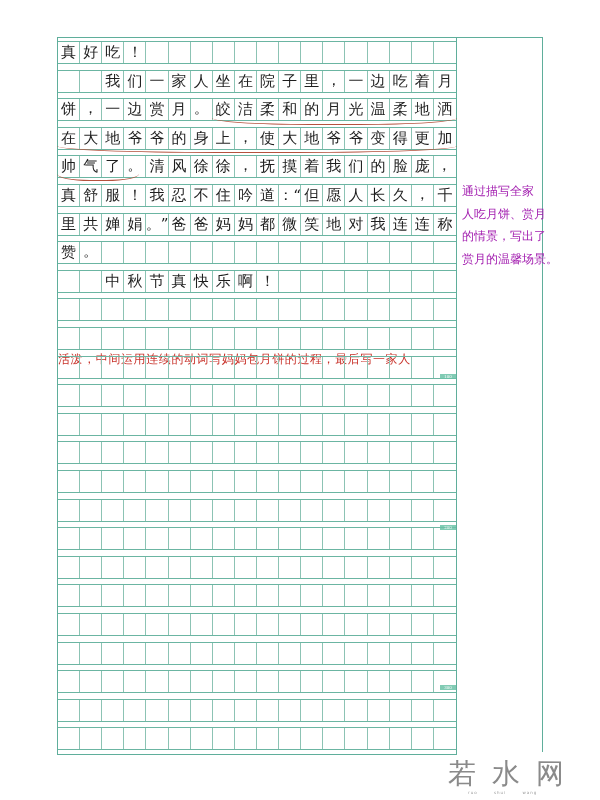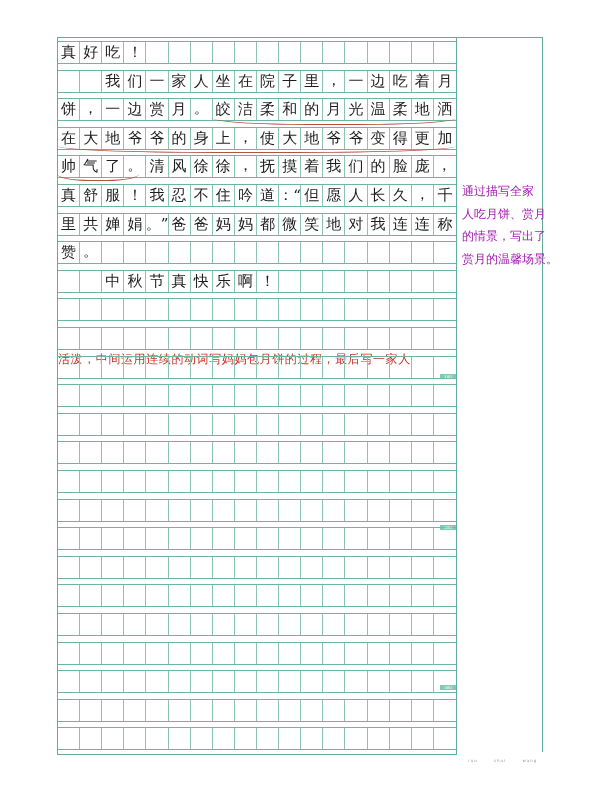--- a/index.html
+++ b/index.html
@@ -557,15 +557,16 @@
   <div class="page-marker" style="left:440px; top:374px;">100</div>
 
   <div class="page-marker" style="left:440px; top:525px;">200</div>
   <div class="page-marker" style="left:440px; top:685px;">300</div>
 
   <div class="underline" style="left:212px; top:118px; width:245px;"></div>
   <div class="underline" style="left:57px; top:146px; width:400px;"></div>
   <div class="underline" style="left:57px; top:174px; width:82px;"></div>
 
   <div class="watermark">
+    <div class="wm-title">若水网</div>
     <div class="wm-sub">ruo shui wang</div>
   </div>
 </div>
 
 </body></html>

